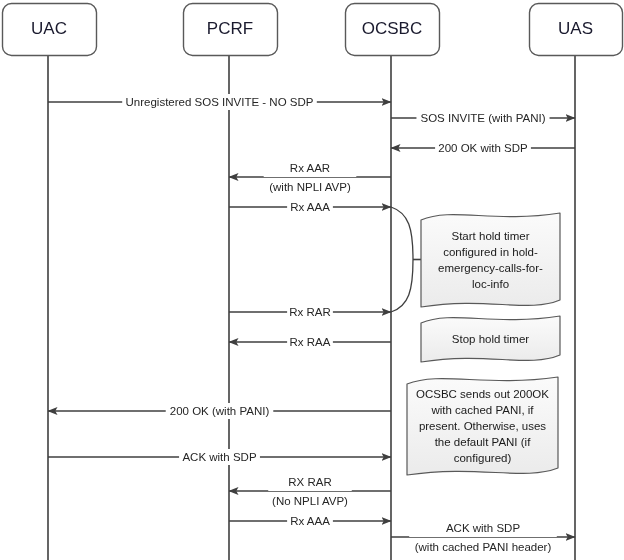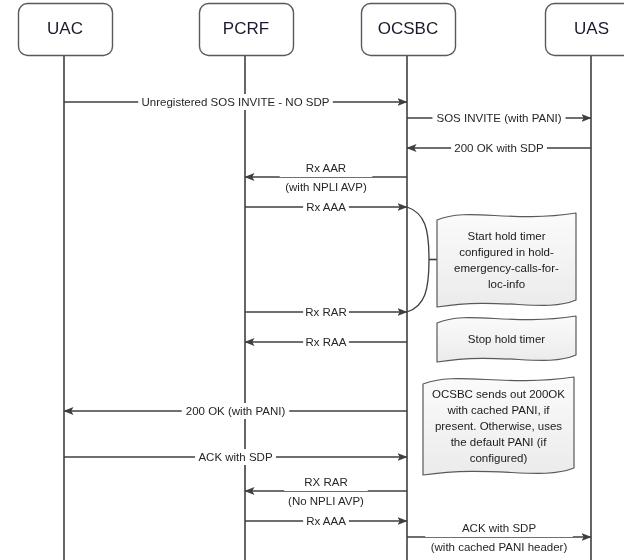--- a/index.html
+++ b/index.html
@@ -3,21 +3,21 @@
 <meta charset="utf-8">
 <style>
   html,body{margin:0;padding:0;}
   body{
     width:624px;height:560px;
     background:#ffffff;
     font-family:"Liberation Sans", sans-serif;
     overflow:hidden;
     position:relative;
   }
-  #diagram{position:absolute;left:16px;top:0;width:575px;height:560px;}
+  #diagram{position:absolute;left:0;top:0;width:575px;height:560px;}
   .lifeline-box-label{
     font-size:17px;
     fill:#1a1a2e;
     text-anchor:middle;
     dominant-baseline:middle;
   }
   .msg-label{
     font-size:11.5px;
     fill:#262626;
     text-anchor:middle;

